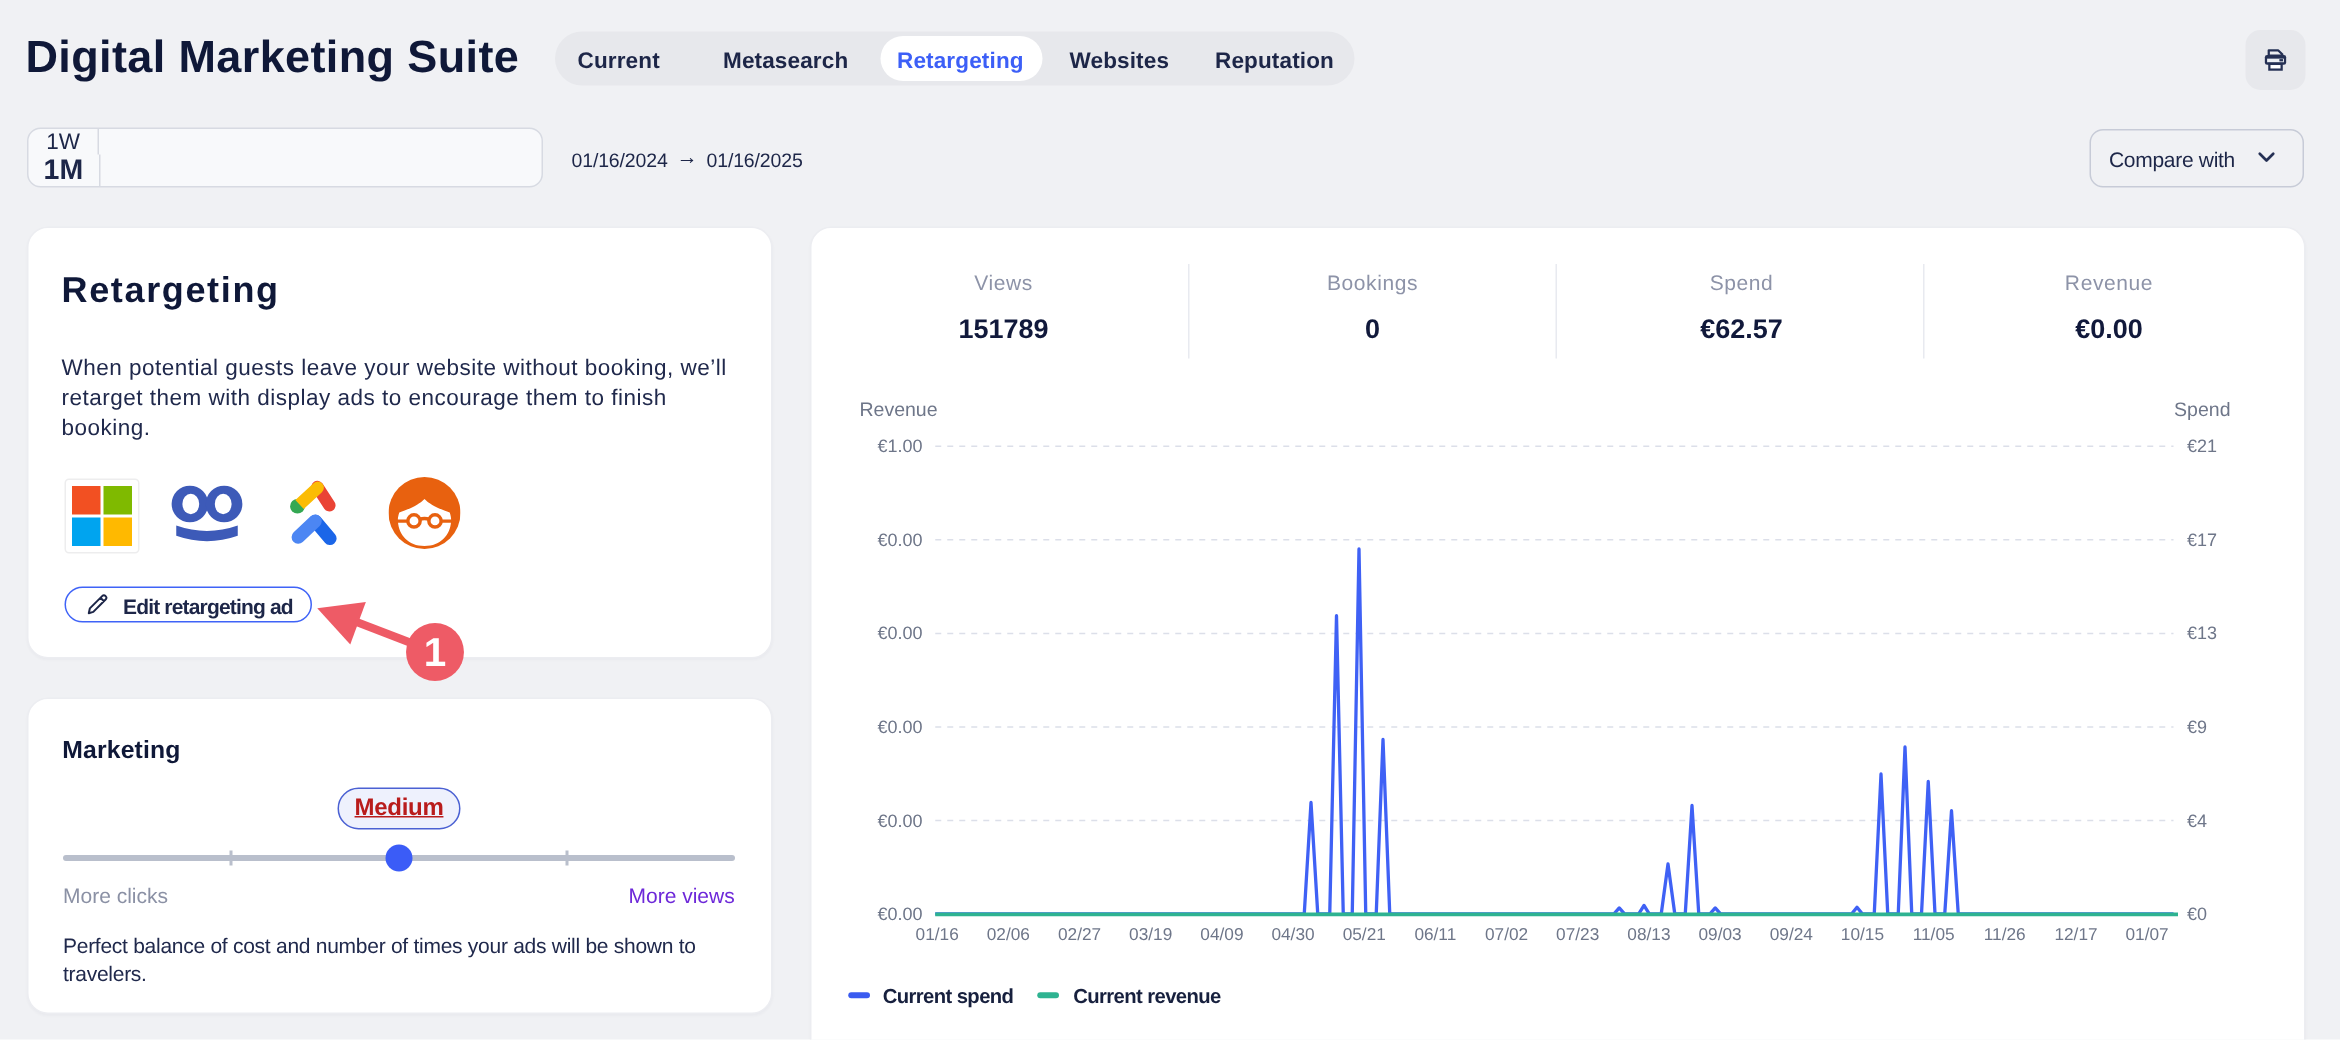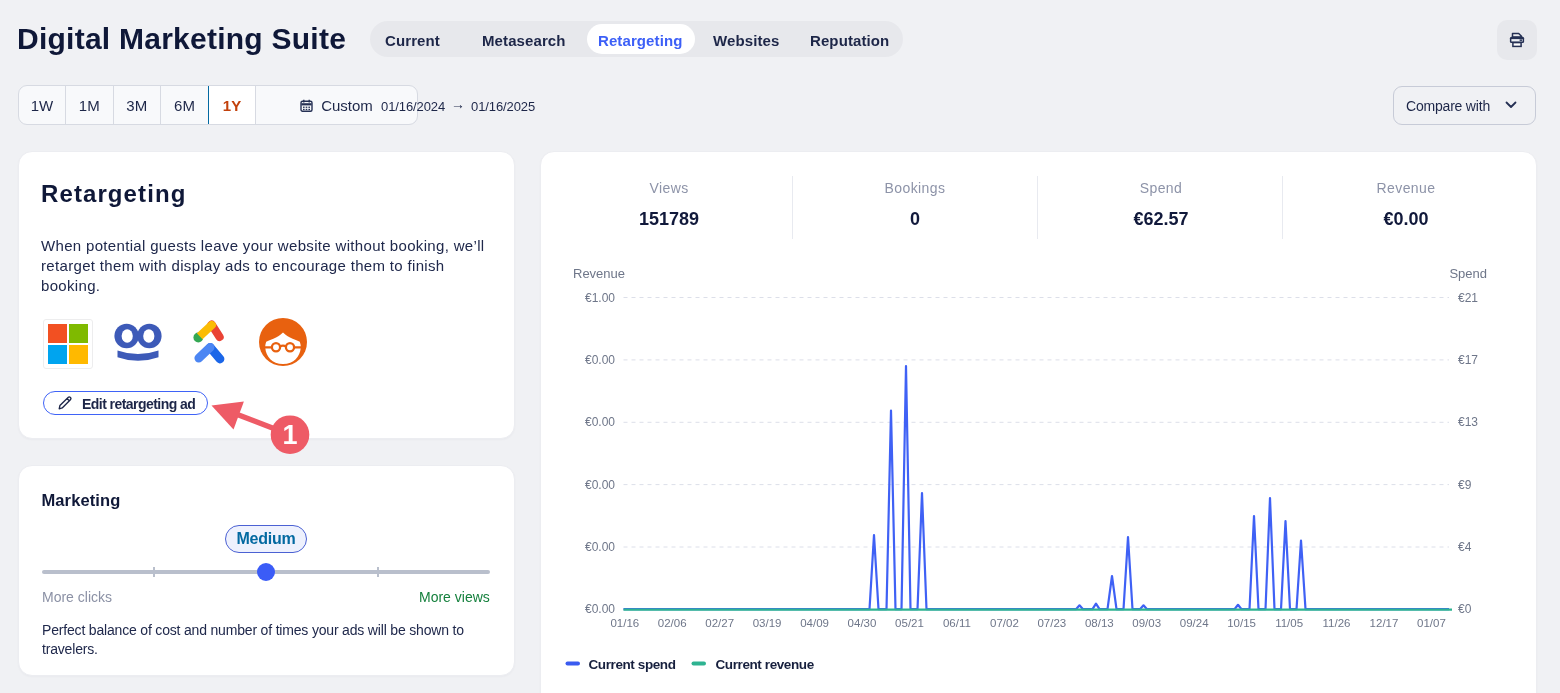--- a/index.html
+++ b/index.html
@@ -23,23 +23,23 @@
 
 <div class="abs" style="left:1497px; top:20px; width:40px; height:40px; background:#e7e8ec; border-radius:10px;"></div>
 <svg class="abs" style="left:1508.5px; top:31.5px;" width="16" height="16" viewBox="0 0 16 16">
   <path d="M3.5 5 V1.5 H9.7 L12.5 4.2 V5 Z" fill="#ecedf0" stroke="#253054" stroke-width="1.5" stroke-linejoin="round"></path>
   <rect x="0.9" y="4.7" width="14.2" height="6.4" rx="1.5" fill="#253054"></rect>
   <rect x="2.4" y="7.1" width="11.2" height="2.4" fill="#eceff3"></rect>
   <rect x="10.6" y="7.4" width="2.4" height="1.5" fill="#253054"></rect>
   <rect x="3.9" y="10.6" width="8.2" height="3.8" fill="#fff" stroke="#253054" stroke-width="1.5"></rect>
 </svg>
 
-<div class="abs" style="left:18px; top:85px; width:400px; height:40px; background:#f8f9fb; border:1px solid #d7dae2; border-radius:9px; display:flex; overflow:hidden;">
+<div class="abs" style="left:18px; top:85px; width:344px; height:40px; background:#f8f9fb; border:1px solid #d7dae2; border-radius:9px; display:flex; overflow:hidden;flex-direction:column;">
   <div style="width:47px; border-right:1px solid #d7dae2; display:flex; align-items:center; justify-content:center; font-size:15px;">1W</div>
-  <div style="width:47.5px; border-right:1px solid #d7dae2; display:flex; align-items:center; justify-content:center; font-size:15px;">1M</div>
+  <div style="width:47.5px; border-right:1px solid #d7dae2; display:flex; align-items:center; justify-content:center; font-size:19px;font-weight:bold;">1M</div>
   <div style="width:47.5px; border-right:1px solid #d7dae2; display:flex; align-items:center; justify-content:center; font-size:15px;">3M</div>
   <div style="width:48px; border-right:1px solid #0369a1; display:flex; align-items:center; justify-content:center; font-size:15px;">6M</div>
   <div style="width:47px; border-right:1px solid #d7dae2; display:flex; align-items:center; justify-content:center; font-size:15px; font-weight:bold; color:#c2410c; background:#fff;">1Y</div>
   <div style="flex:1; display:flex; align-items:center; justify-content:center; font-size:15px; gap:8px;">
     <svg width="13" height="13" viewBox="0 0 13 13">
         <g fill="none" stroke="#253054" stroke-width="1.4">
           <rect x="1" y="2.2" width="11" height="10" rx="1.5"></rect>
           <path d="M3.8 0.8 V3.4 M9.2 0.8 V3.4"></path>
         </g>
         <rect x="1.4" y="4.2" width="10.2" height="2.2" fill="#253054"></rect>
@@ -126,27 +126,27 @@
     <path d="M46 29 L100 49.7 L97 55 Z" fill="none"></path>
     <line x1="46" y1="29" x2="100" y2="49.7" stroke="#ee5b66" stroke-width="5.5"></line>
     <polygon points="21.5,20.5 53.9,16.4 43.5,44.6"></polygon>
     <circle cx="100" cy="49.7" r="19.3"></circle>
   </g>
   <text x="100" y="59" font-size="27" font-weight="bold" fill="#fff" text-anchor="middle" font-family="Liberation Sans">1</text>
 </svg>
 
 <div class="card" style="left:18px; top:465px; width:497px; height:211px;"></div>
 <div class="abs" style="left:41.5px; top:491px; font-size:16.5px; line-height:19px; font-weight:bold; color:#0f1838; letter-spacing:0.1px;">Marketing</div>
-<div class="abs" style="left:225px; top:525px; width:82px; height:28px; background:#eef1fd; border:1.4px solid #4b61d3; border-radius:14px; text-align:center; line-height:25px; font-size:16px; font-weight:bold; color:#0369a1; letter-spacing:-0.2px;">Medium</div>
+<div class="abs" style="left:225px; top:525px; width:82px; height:28px; background:#eef1fd; border:1.4px solid #4b61d3; border-radius:14px; text-align:center; line-height:25px; font-size:16px; font-weight:bold; color:#b91c1c; letter-spacing:-0.2px;text-decoration:underline;">Medium</div>
 <div class="abs" style="left:42px; top:569.5px; width:448px; height:4px; background:#b9bfcc; border-radius:2px;"></div>
 <div class="abs" style="left:153px; top:566.5px; width:2px; height:10px; background:#b9bfcc;"></div>
 <div class="abs" style="left:377px; top:566.5px; width:2px; height:10px; background:#b9bfcc;"></div>
 <div class="abs" style="left:257px; top:562.5px; width:18px; height:18px; background:#3b5cf7; border-radius:50%;"></div>
 <div class="abs" style="left:42px; top:589px; font-size:14px; color:#8b91a5;">More clicks</div>
-<div class="abs" style="left:419px; top:589px; font-size:14px; color:#15803d;">More views</div>
+<div class="abs" style="left:419px; top:589px; font-size:14px; color:#6d28d9;">More views</div>
 <div class="abs" style="left:42px; top:621px; font-size:14px; line-height:19px; letter-spacing:-0.18px; color:#20294c;">Perfect balance of cost and number of times your ads will be shown to<br>travelers.</div>
 
 <div class="card" style="left:540px; top:151px; width:997px; height:560px; border-radius:14px;"></div>
 
 <div class="abs" style="left:569px; top:180px; width:200px; text-align:center; font-size:14px; color:#8d93a8; letter-spacing:0.4px;">Views</div>
 <div class="abs" style="left:569px; top:209px; width:200px; text-align:center; font-size:18px; font-weight:bold; color:#11193b;">151789</div>
 <div class="abs" style="left:815px; top:180px; width:200px; text-align:center; font-size:14px; color:#8d93a8; letter-spacing:0.4px;">Bookings</div>
 <div class="abs" style="left:815px; top:209px; width:200px; text-align:center; font-size:18px; font-weight:bold; color:#11193b;">0</div>
 <div class="abs" style="left:1061px; top:180px; width:200px; text-align:center; font-size:14px; color:#8d93a8; letter-spacing:0.4px;">Spend</div>
 <div class="abs" style="left:1061px; top:209px; width:200px; text-align:center; font-size:18px; font-weight:bold; color:#11193b;">€62.57</div>

